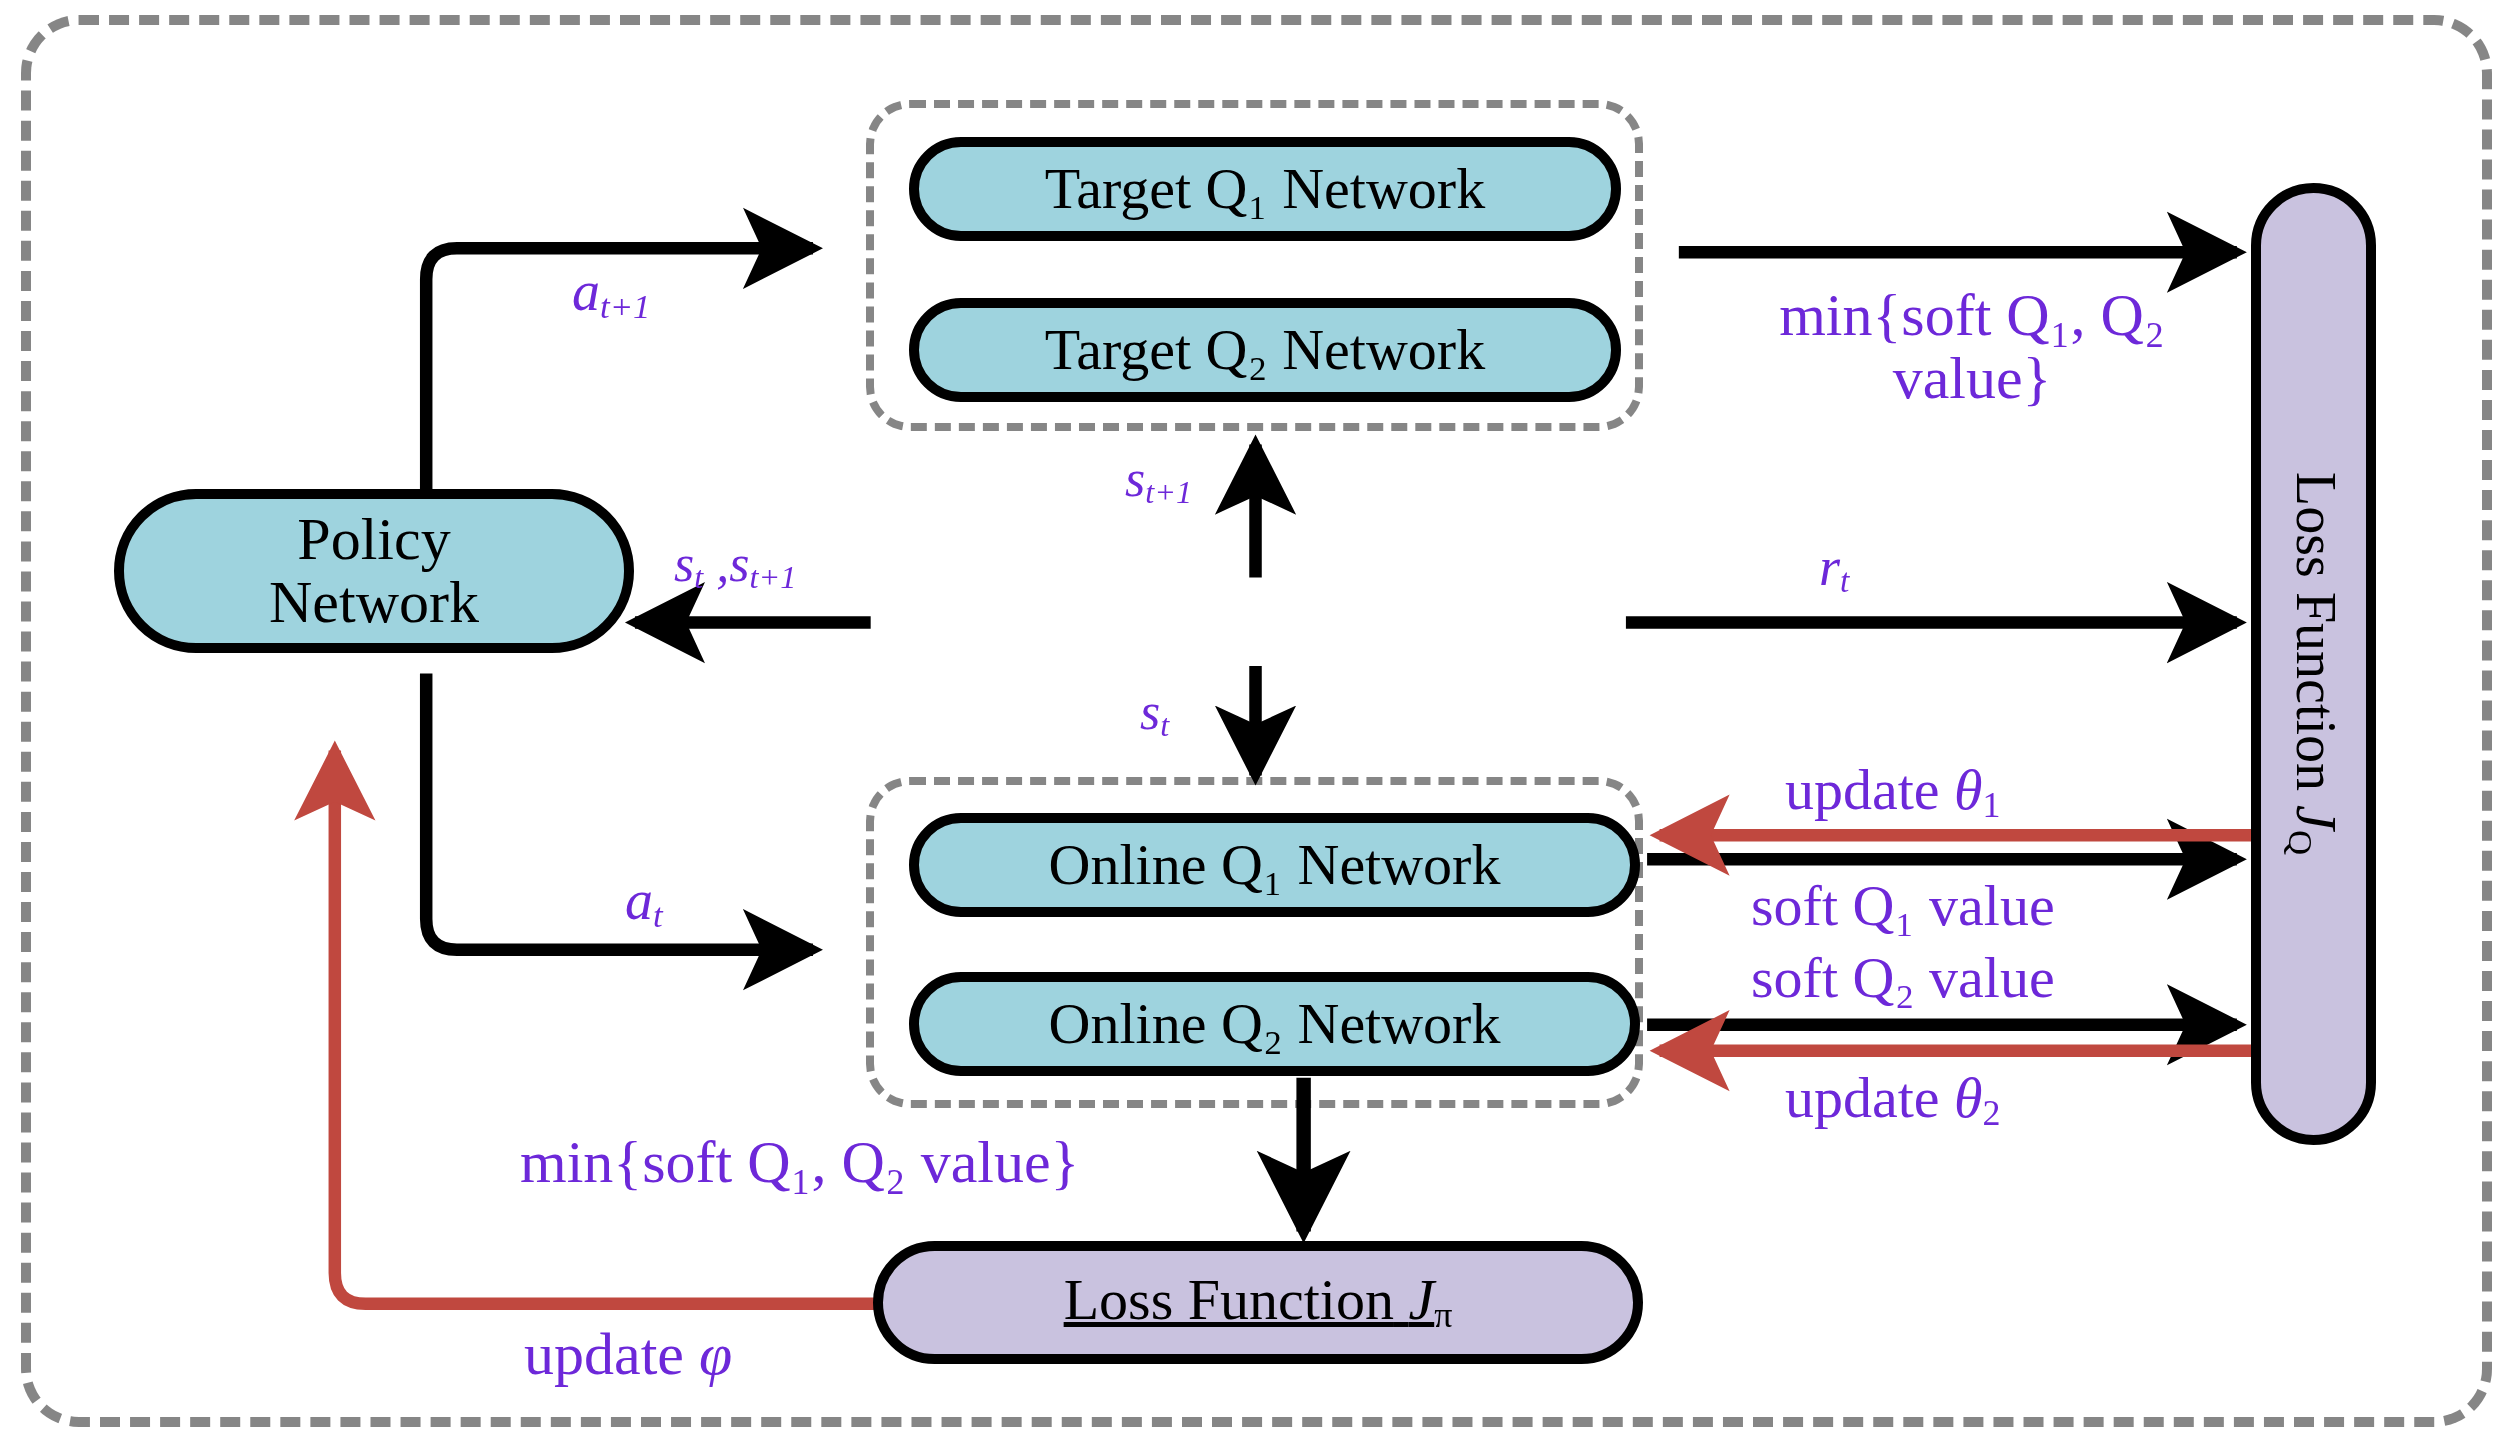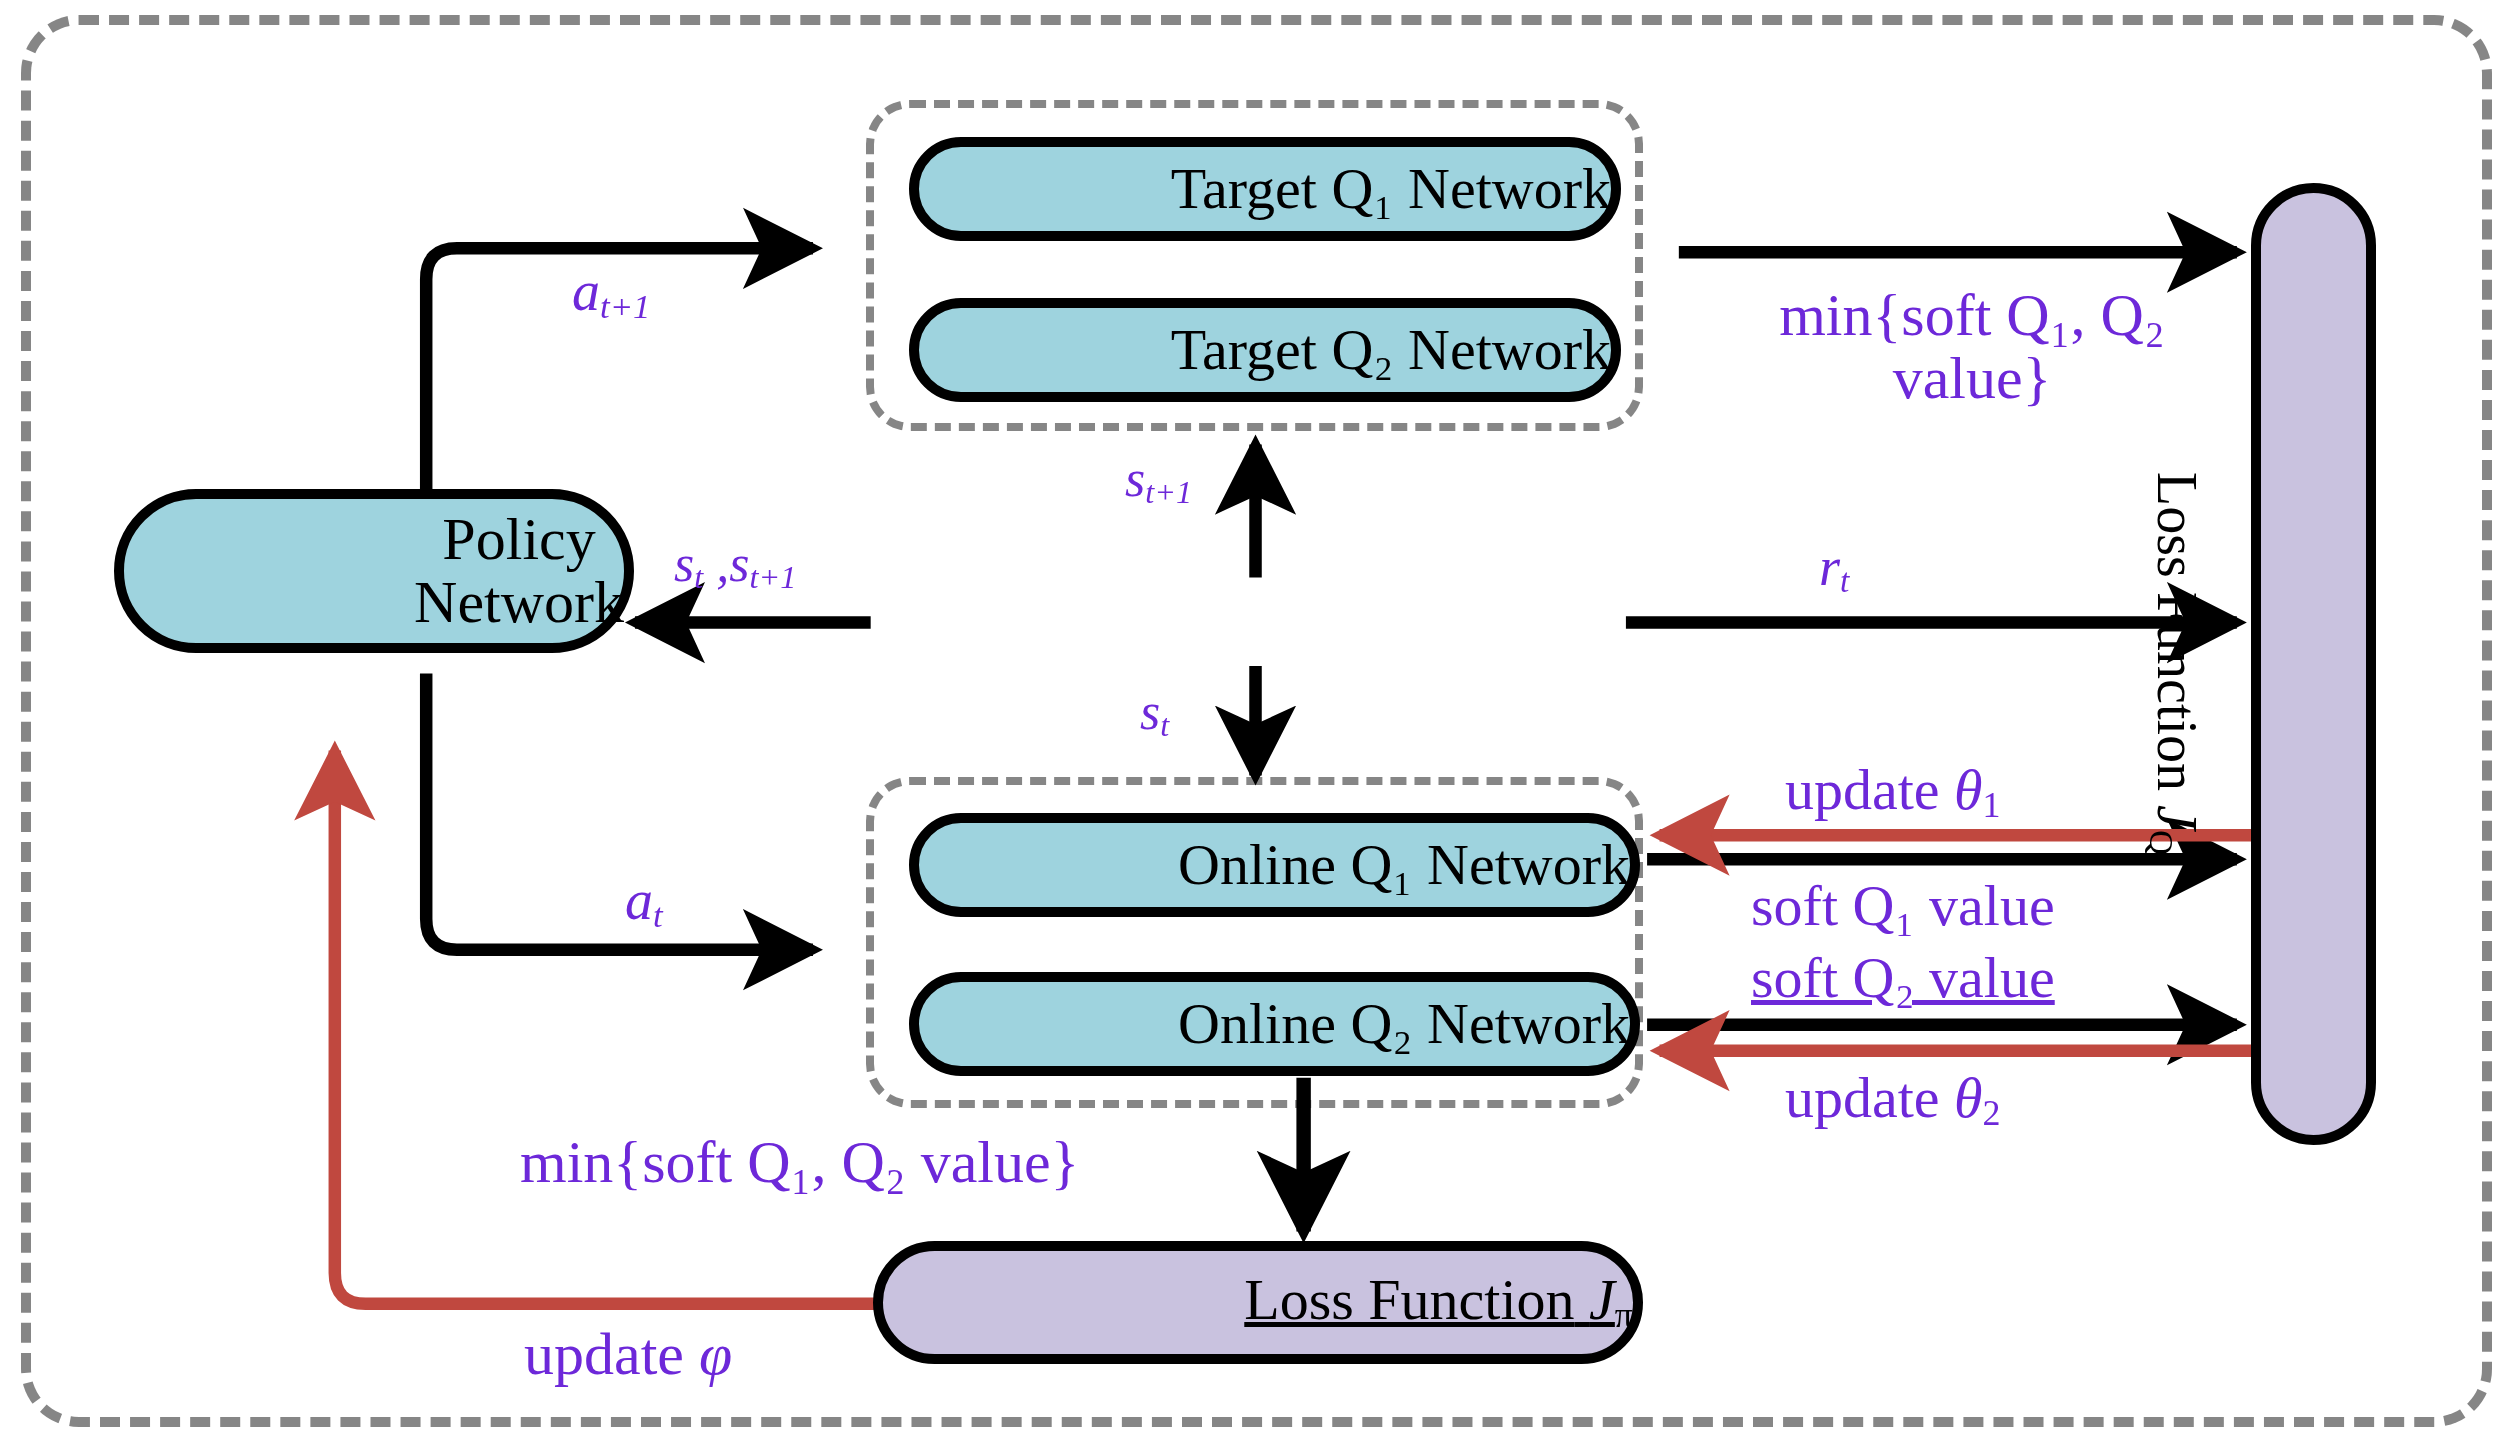--- a/index.html
+++ b/index.html
@@ -30,21 +30,20 @@
     display: flex;
     align-items: center;
     justify-content: center;
     text-align: center;
     line-height: 1.05;
     color: #000000;
     font-family: "Liberation Serif", "DejaVu Serif", serif;
   }
   .pill {
     border-radius: 961px;
-    justify-content: flex-end;
   }
   .blue   { background: #9ED3DE; }
   .green  { background: #C6D69B; }
   .purple { background: #C9C2DF; }
 
   .group-dashed {
     position: absolute;
     box-sizing: border-box;
     border: 8.7px dashed #868686;
     border-radius: 44px;
@@ -194,21 +193,21 @@
 
   <div class="elabel" style="left:1785px; top:760px; font-size:58px;">
     <span>update</span>
     <span class="it">θ</span><sub>1</sub>
   </div>
 
   <div class="elabel" style="left:1751px; top:876px; font-size:58px;">
     <span>soft Q₁ value</span>
   </div>
 
-  <div class="elabel" style="left:1751px; top:948px; font-size:58px;text-decoration:underline;">
+  <div class="elabel" style="left:1751px; top:948px; font-size:58px;">
     <span>soft Q₂ value</span>
   </div>
 
   <div class="elabel" style="left:1785px; top:1068px; font-size:58px;">
     <span>update</span>
     <span class="it">θ</span><sub>2</sub>
   </div>
 
   <div class="elabel" style="left:520px; top:1131px; font-size:60px;">
     <span>min{soft Q₁, Q₂ value}</span>

